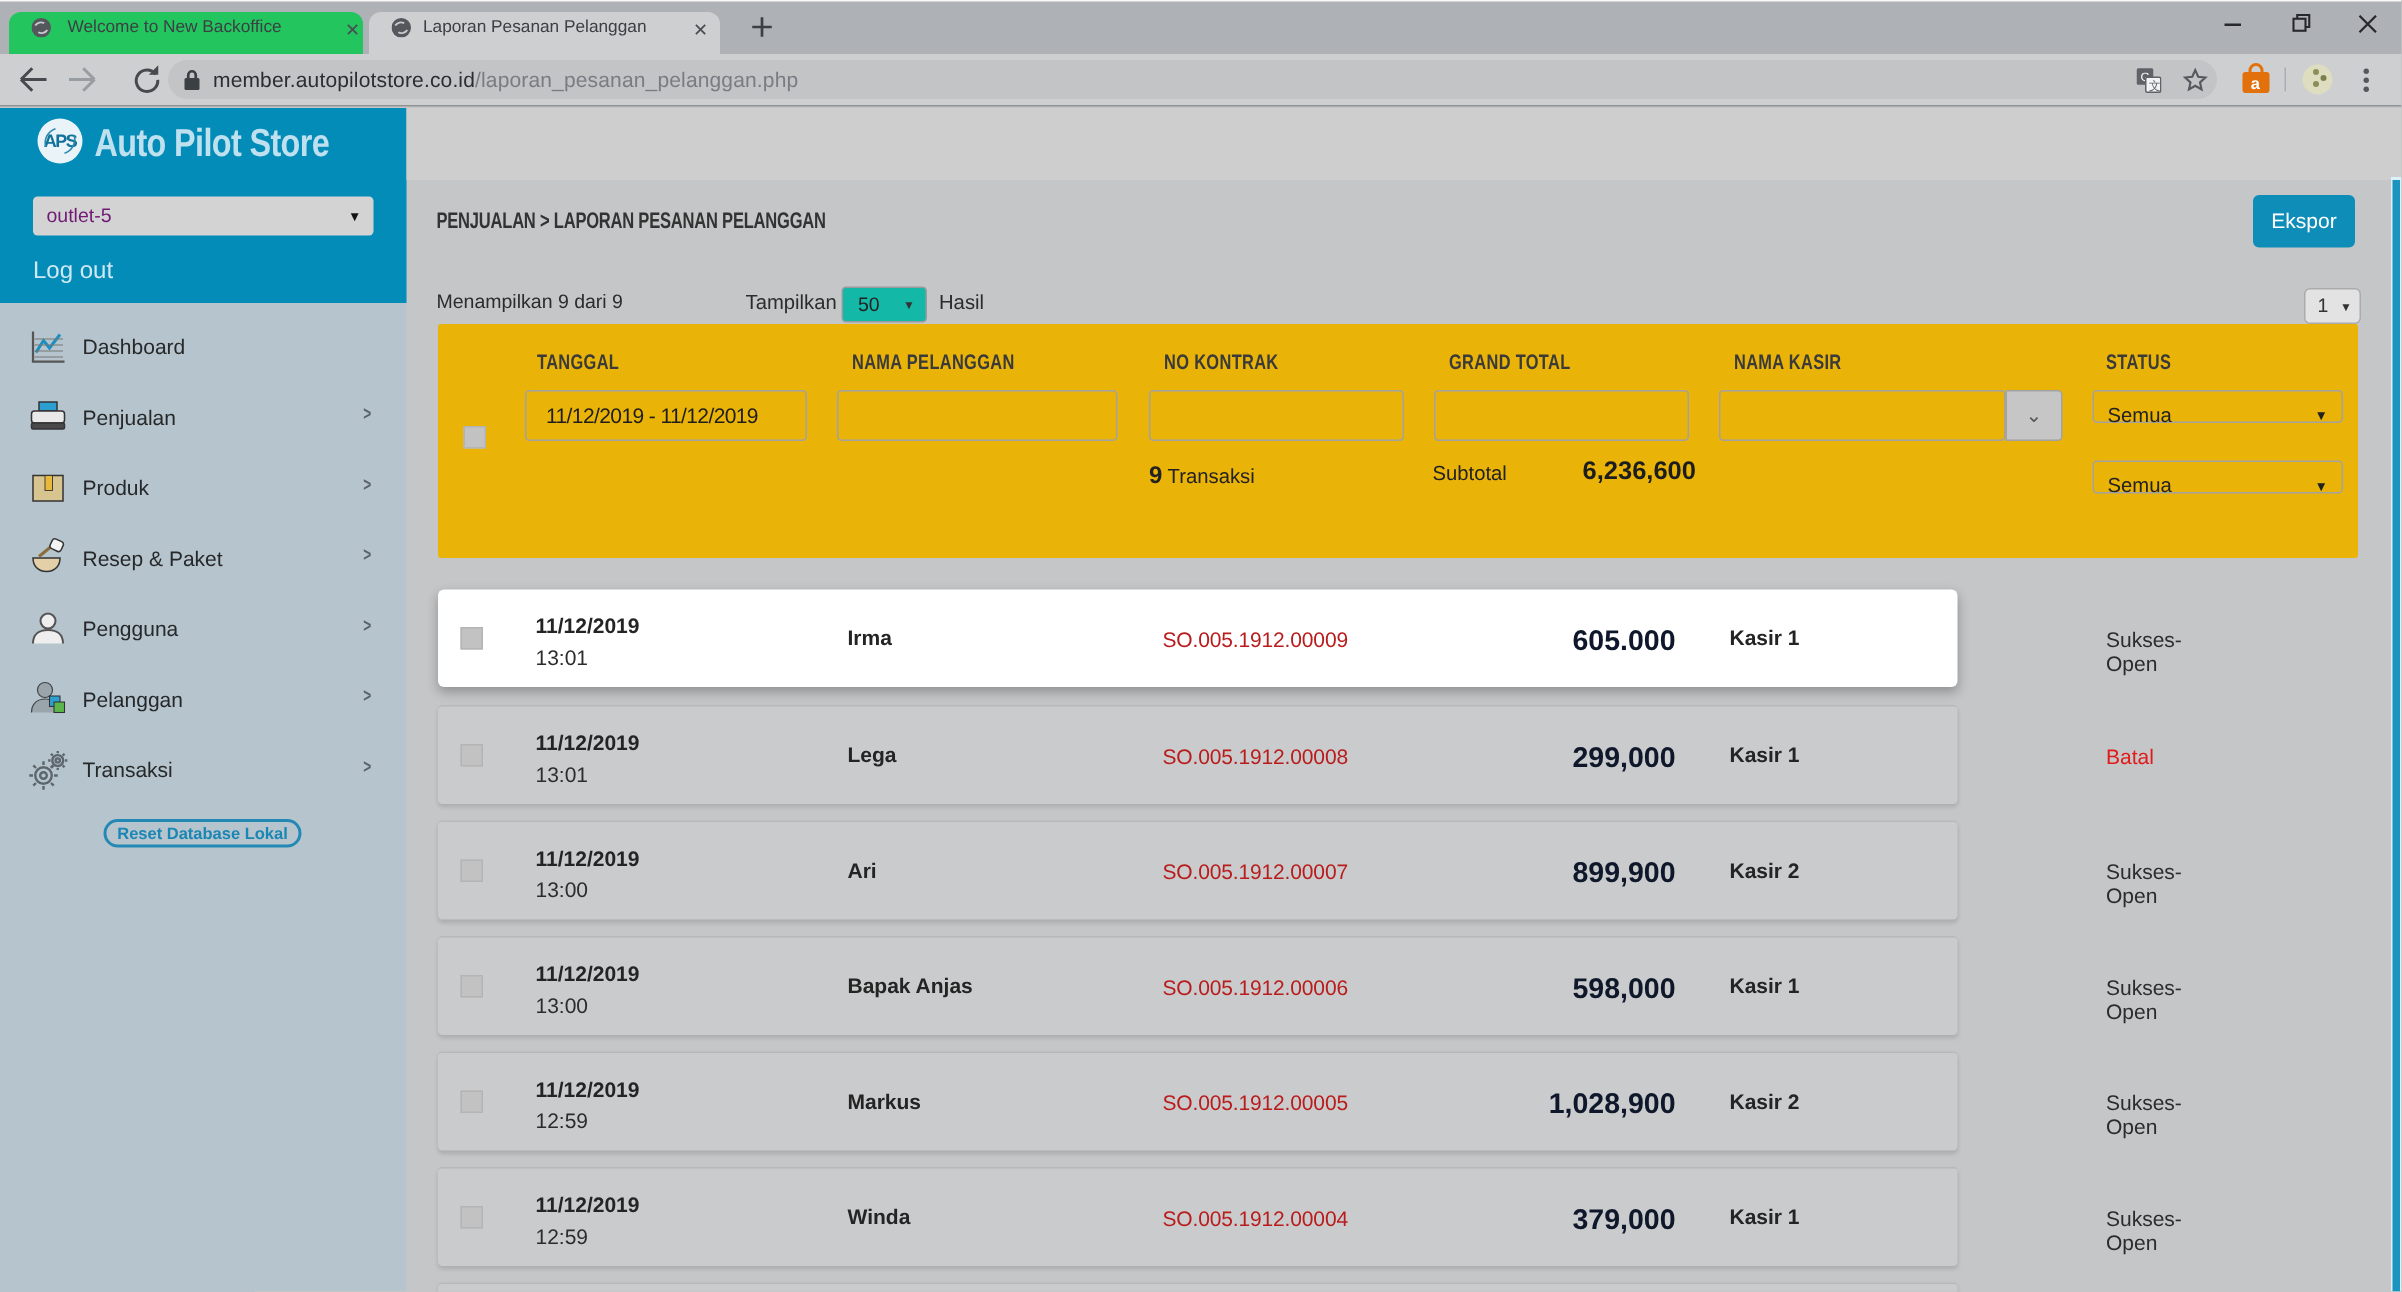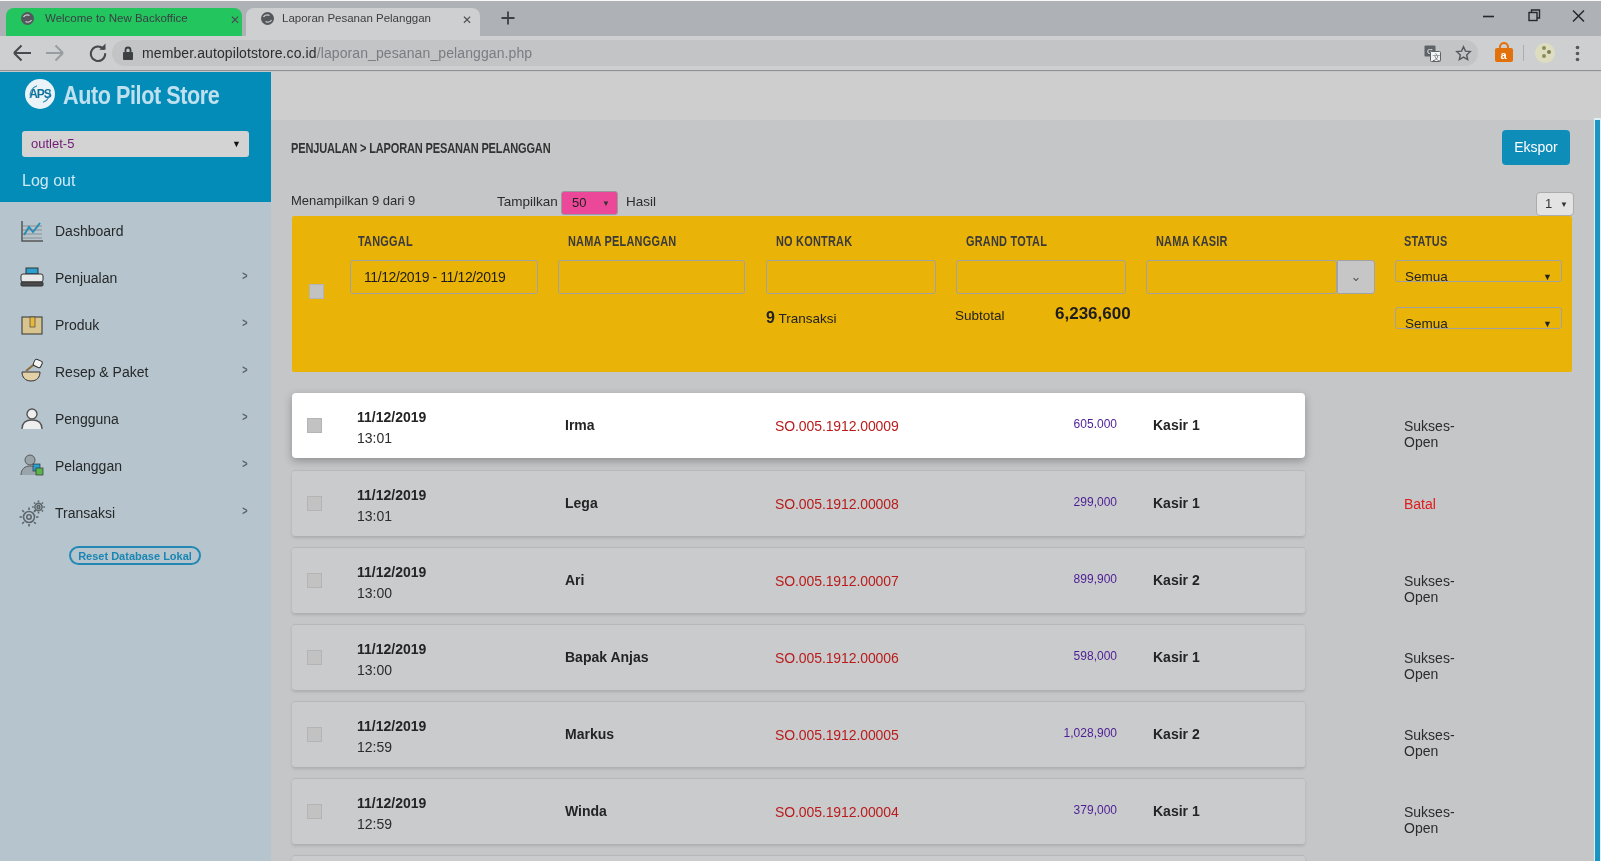--- a/index.html
+++ b/index.html
@@ -30,21 +30,21 @@
 .mico{left:18px;top:10px;width:28px;height:28px}
 .mtxt{left:55px;font-size:14px;color:#26282a;top:16px}
 .mchev{left:241px;top:14px;color:#5a6268;font-size:13px;font-weight:bold;transform:scaleX(0.7)}
 #resetbtn{left:69px;top:546px;width:132px;height:19px;border:2px solid #2389b4;border-radius:10px;color:#1a86b3;font-size:11px;font-weight:bold;text-align:center;line-height:16px}
 
 #topband{left:271px;top:72px;width:1330px;height:48px;background:#cecece}
 #crumb{left:291px;top:139px;font-size:15px;font-weight:bold;color:#333;letter-spacing:-0.2px;transform:scaleX(0.735);transform-origin:0 0;white-space:nowrap}
 #ekspor{left:1502px;top:130px;width:68px;height:35px;background:#0f8db9;border-radius:4px;color:#fff;font-size:14px;text-align:center;line-height:35px}
 #showing{left:291px;top:193px;font-size:13px;color:#2c2c2c}
 #tampil{left:497px;top:194px;font-size:13.5px;color:#2c2c2c}
-#sel50{left:561px;top:191px;width:57px;height:24px;background:#ec4899;border:1px solid #989c9e;border-radius:3px;font-size:13px;color:#222;line-height:22px;padding-left:10px}
+#sel50{left:561px;top:191px;width:57px;height:24px;background:#14b8a6;border:1px solid #989c9e;border-radius:3px;font-size:13px;color:#222;line-height:22px;padding-left:10px}
 #sel50:after{content:"▼";position:absolute;right:7px;top:0;font-size:8px;color:#333;line-height:23px}
 #hasil{left:626px;top:194px;font-size:13.5px;color:#2c2c2c}
 #pagesel{left:1536px;top:192px;width:38px;height:24px;background:#e3e3e3;border:1px solid #ababab;border-radius:4px;font-size:13px;color:#333;line-height:22px;padding-left:8px}
 #pagesel:after{content:"▼";position:absolute;right:5px;top:0;font-size:8px;color:#333;line-height:23px}
 
 #panel{left:292px;top:216px;width:1280px;height:156px;background:#eab308;border-radius:2px}
 .flabel{top:17px;font-size:14px;font-weight:bold;color:#3a3a3a;letter-spacing:0.3px;transform:scaleX(0.78);transform-origin:0 0;white-space:nowrap}
 .finput{top:44px;height:34px;border:1px solid #a2a2a2;border-radius:3px;background:transparent}
 .fsel{border:1px solid #a2a2a2;border-radius:3px;background:transparent;height:22px;font-size:13.5px;color:#222;line-height:32px;padding-left:9px}
 .fsel:after{content:"▼";position:absolute;right:9px;top:0;font-size:9px;color:#222;line-height:33px}
@@ -56,21 +56,21 @@
 #subt{left:663px;top:92px;font-size:13.5px;color:#222}
 #subtval{left:763px;top:88px;font-size:17px;font-weight:bold;color:#1d1d1d}
 
 .row{left:292px;width:1013px;height:66px;background:#cacbcc;border-radius:3px;border-top:1px solid #b7b8b9;box-shadow:0 2px 3px rgba(0,0,0,0.13)}
 #row1{background:#fff;border-top:none;box-shadow:0 3px 8px rgba(0,0,0,0.28);border-radius:4px;height:65px}
 .rchk{left:15px;top:25px}
 .rdate{left:65px;top:16px;font-size:14px;font-weight:bold;color:#242424}
 .rtime{left:65px;top:37px;font-size:14px;color:#2c2c2c}
 .rname{left:273px;top:24px;font-size:14px;font-weight:bold;color:#242424}
 .rkon{left:483px;top:25px;font-size:14px;color:#b91c1c;letter-spacing:-0.1px}
-.rtot{left:663px;top:24px;width:162px;text-align:right;font-size:12px;font-weight:normal;color:#4c1d95}
+.rtot{left:663px;top:24px;width:162px;text-align:right;font-size:19px;font-weight:bold;color:#0f172a}
 .rkas{left:861px;top:24px;font-size:14px;font-weight:bold;color:#242424}
 .rstat{left:1112px;top:25px;font-size:14px;color:#2c2c2c}
 .batal{color:#e01b1b}
 
 #sbartrack{left:1594px;top:118px;width:7px;height:743px;background:#dff1f8}#sbar{left:1595px;top:120px;width:5px;height:741px;background:#1b94bf}
 </style>
 </head>
 <body>
 
 <div class="abs" id="frame"></div>

